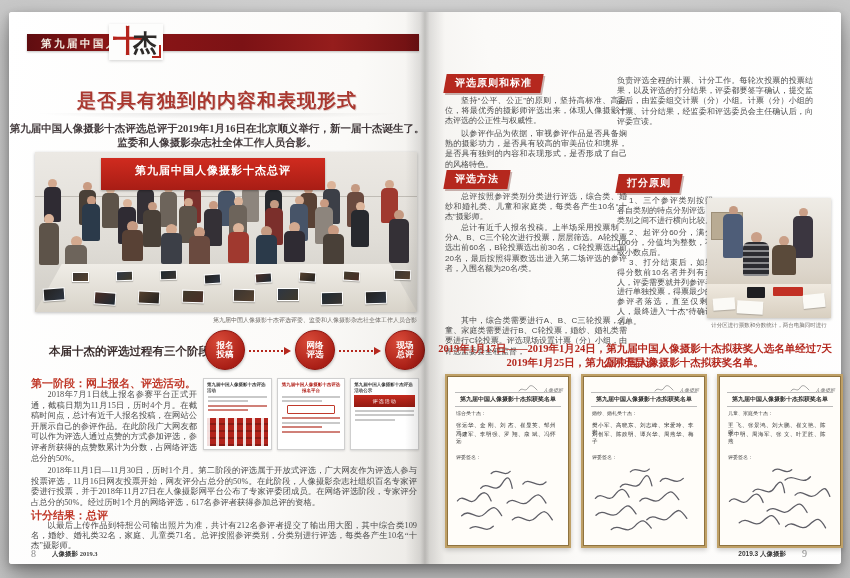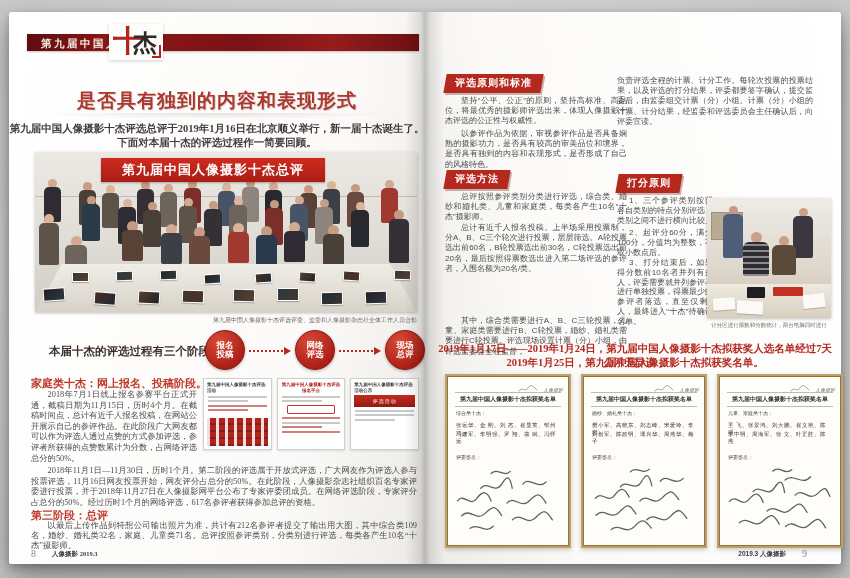--- a/index.html
+++ b/index.html
@@ -50,23 +50,23 @@
     background:radial-gradient(ellipse at 50% 0%,rgba(0,0,0,.10),transparent 72%);}
   .intro{position:absolute;left:0;width:416px;text-align:center;font-size:10.5px;font-weight:bold;color:#433a3c;}
   .intro1{top:110px;} .intro2{top:124px;}
   
   .gphoto{
     position:absolute;left:26px;top:140px;width:382px;height:160px;overflow:hidden;
     background:linear-gradient(180deg,#ece9e4 0%,#e0ddd7 55%,#cfccc5 100%);
     box-shadow:0 1px 3px rgba(0,0,0,.25);
   }
   .gphoto-banner{
-    position:absolute;left:66px;top:6px;width:224px;height:24px;z-index:6;
+    position:absolute;left:66px;top:6px;width:224px;height:32px;z-index:6;
     background:linear-gradient(180deg,#d02b1f,#a81d15);
-    color:#fff;font-weight:bold;font-size:13px;line-height:24px;text-align:center;letter-spacing:1px;
+    color:#fff;font-weight:bold;font-size:11px;line-height:24px;text-align:center;letter-spacing:1px;
     box-shadow:0 1px 2px rgba(0,0,0,.3);
   }
   .gphoto-wallline{position:absolute;left:0;top:44px;width:100%;height:1px;background:rgba(120,115,105,.35);}
   .gtable{
     position:absolute;left:0;bottom:0;width:100%;height:48px;z-index:4;
     background:linear-gradient(180deg,#f0ede7,#d8d3c9);
     clip-path:polygon(7% 0,93% 0,100% 100%,0 100%);
   }
   .gphoto .person{position:absolute;}
   .gphoto .head{position:absolute;border-radius:50%;}
@@ -172,21 +172,21 @@
       </div>
       <div class="logo-box">
         <span class="logo-c1">十</span>
         <span class="logo-c2">杰</span>
         <span class="logo-bracket"></span>
       </div>
 
       <div class="main-title">是否具有独到的内容和表现形式</div>
       <div class="title-rule"></div>
       <div class="intro intro1">第九届中国人像摄影十杰评选总评于2019年1月16日在北京顺义举行，新一届十杰诞生了。</div>
-      <div class="intro intro2">下面对本届十杰的评选过程作一简要回顾。</div>
+      <div class="intro intro2">监委和人像摄影杂志社全体工作人员合影。</div>
 
       <div class="gphoto">
         <div class="gphoto-wallline"></div>
         <div class="gphoto-banner">第九届中国人像摄影十杰总评</div>
         <div>
             <div class="person" style="left: 9px; top: 27px; width: 17px; height: 44px; z-index: 1;">
               <div class="head" style="left: 4px; top: 0px; width: 9px; height: 9px; background: rgb(211, 169, 143);"></div>
               <div class="torso" style="left: 0px; top: 8px; width: 17px; height: 35px; background: rgb(47, 43, 51);"></div>
             </div>
             <div class="person" style="left: 44px; top: 30px; width: 17px; height: 44px; z-index: 1;">
@@ -387,21 +387,21 @@
       </div>
       <div class="flow-arrow fa2">
           <span class="dots"></span>
           <span class="tri"></span>
         </div>
       <div class="flow-step fs3">
         <span>现场</span>
         <span>总评</span>
       </div>
 
-      <div class="stage-h sh1">家庭类十杰：网上报名、投稿阶段。</div>
+      <div class="stage-h sh1">第一阶段：网上报名、评选活动。</div>
       <div class="stage-b sb1">2018年7月1日线上报名参赛平台正式开通，截稿日期为11月15日，历时4个月。在截稿时间点，总计有近千人报名投稿，在网站公开展示自己的参评作品。在此阶段广大网友都可以作为评选人通过点赞的方式参加评选，参评者所获得的点赞数累计为分数，占网络评选总分的50%。</div>
 
       <div class="thumbs">
         <div class="thumb">
           <div class="t-title">第九届中国人像摄影十杰评选活动</div>
           <div class="tline"></div>
             <div class="tline short"></div>
           <div class="tline red"></div>
             <div class="tline red short"></div>
           <div class="t-img"></div>
@@ -419,21 +419,21 @@
         <div class="thumb">
           <div class="t-title">第九届中国人像摄影十杰评选活动公示</div>
           <div class="t-banner">评选活动</div>
           <div class="tline"></div>
             <div class="tline"></div>
             <div class="tline short"></div>
         </div>
       </div>
 
       <div class="stage-b sb2">2018年11月1日—11月30日，历时1个月。第二阶段的评选属于开放式评选，广大网友作为评选人参与投票评选，11月16日网友投票开始，网友评分占总分的50%。在此阶段，人像摄影杂志社组织百名专家评委进行投票，并于2018年11月27日在人像摄影网平台公布了专家评委团成员。在网络评选阶段，专家评分占总分的50%。经过历时1个月的网络评选，617名参评者获得参加总评的资格。</div>
-      <div class="stage-h sh3">第三阶段：总评</div>
+      <div class="stage-h sh3">计分结果：总评</div>
       <div class="stage-b sb3">以最后上传作品到特想公司输出照片为准，共计有212名参评者提交了输出用大图，其中综合类109名，婚纱、婚礼类32名，家庭、儿童类71名。总评按照参评类别，分类别进行评选，每类各产生10名“十杰”摄影师。</div>
 
       <div class="footer f-left">
         <span class="pageno">8</span><span>人像摄影 2019.3</span>
       </div>
     </div>
 
     <div class="page page-right"></div>
 
     <div class="tag" style="left:436px;top:62px;"><span>评选原则和标准</span></div>

